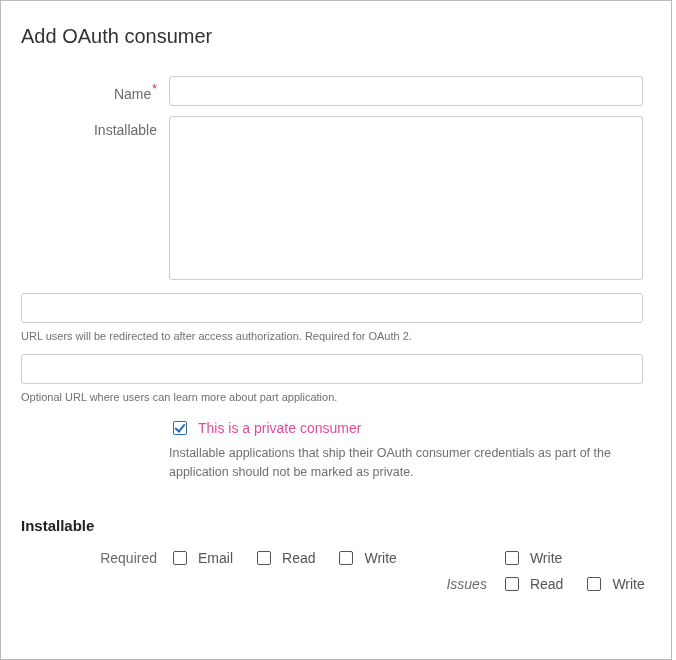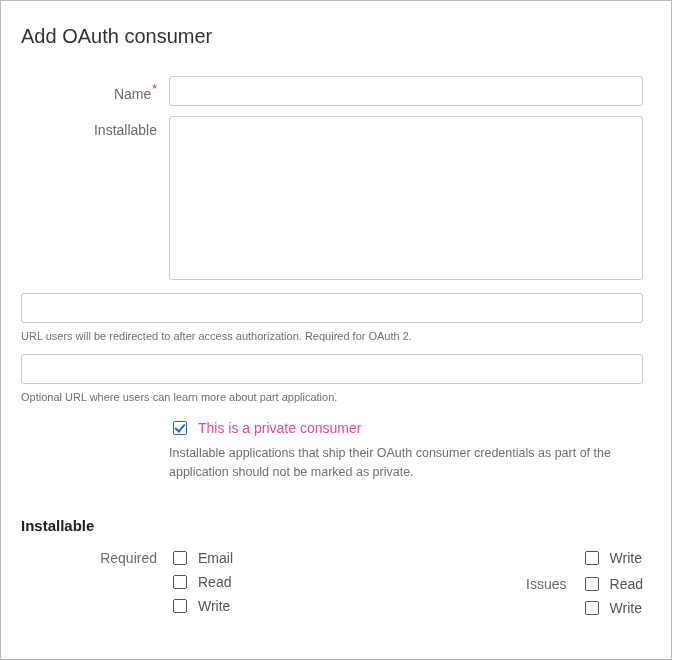--- a/index.html
+++ b/index.html
@@ -142,25 +142,26 @@
     display: flex;
     gap: 14px;
     align-items: flex-start;
   }
   .perm-col .col-label {
     color: #6b6b6b;
     font-size: 14px;
     text-align: right;
     padding-top: 2px;
     min-width: 60px;
+    font-style: italic;
   }
   .perm-opts {
     display: flex;
-    flex-direction: column;
-    gap: 4px;
+    flex-direction: row;
+    gap: 20px;
   }
   .perm-opt {
     display: flex;
     align-items: center;
     gap: 8px;
     color: #555;
     font-size: 14px;
   }
   .spacer-v { height: 26px; }
 </style>

